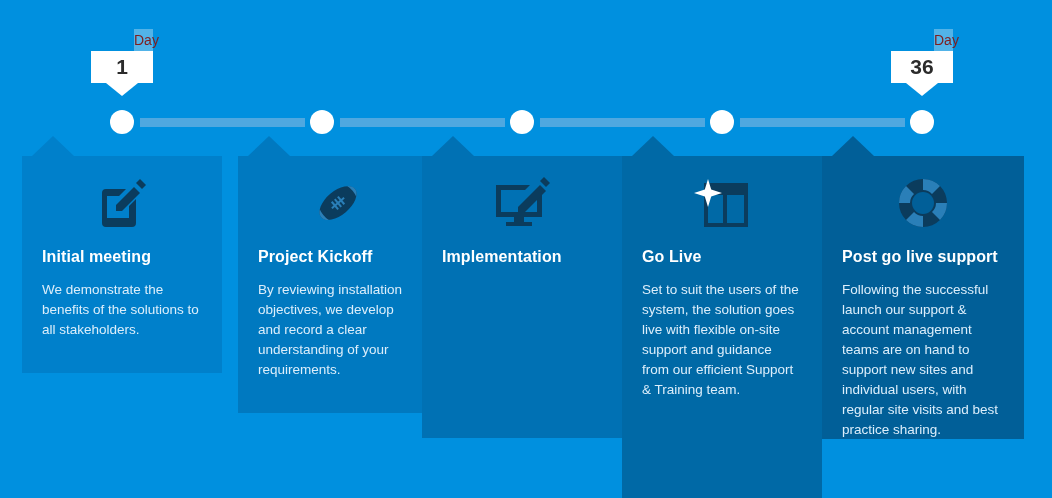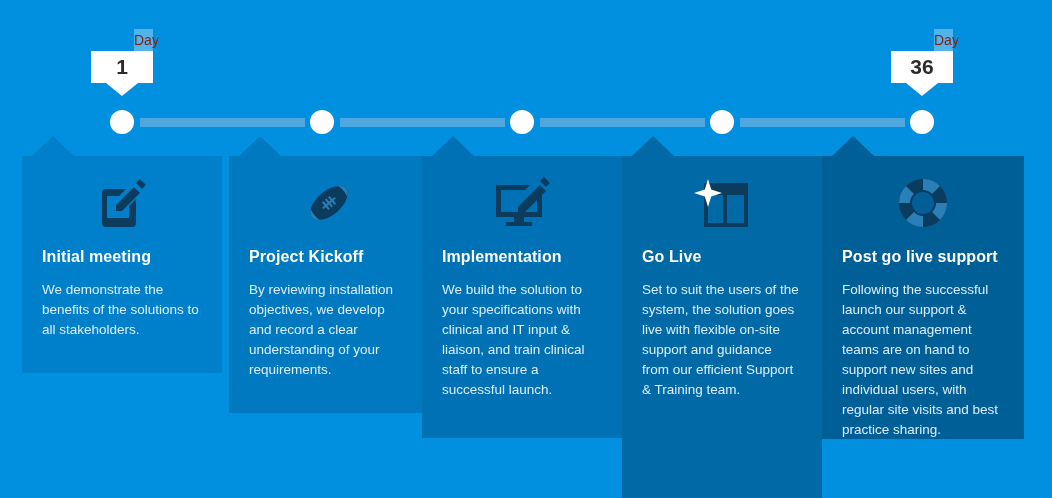--- a/index.html
+++ b/index.html
@@ -112,21 +112,21 @@
   }
   .card p {
     margin: 0;
     font-size: 13.5px;
     line-height: 20px;
     color: #dceefb;
   }
 
   
   #card-0 { left: 22px;  }
-  #card-1 { left: 229px; }
+  #card-1 { left: 238px; }
   #card-2 { left: 422px; }
   #card-3 { left: 622px; }
   #card-4 { left: 822px; width: 202px; }
 
   #card-0 .notch { border-bottom: 20px solid #0080cb; }
   #card-1 .notch { border-bottom: 20px solid #0079c0; }
   #card-2 .notch { border-bottom: 20px solid #0071b4; }
   #card-3 .notch { border-bottom: 20px solid #0069a6; }
   #card-4 .notch { border-bottom: 20px solid #015f98; }
 
@@ -208,21 +208,20 @@
       <div class="icon-wrap">
         <svg width="60" height="56" viewBox="0 0 60 56">
           <path d="M4 10 h34 l-5 5 H9 v22 h36 V23 l5-5 v24 H4 z" fill="#0b3c5d"></path>
           <rect x="22" y="42" width="10" height="7" fill="#0b3c5d"></rect>
           <rect x="14" y="47" width="26" height="4" fill="#0b3c5d"></rect>
           <path d="M26 32 l22-22 l6 6 l-22 22 h-6 z" fill="#0b3c5d"></path>
           <path d="M48 6 l6 6 l4-4 l-6-6 z" fill="#0b3c5d"></path>
         </svg>
       </div>
       <h3>Implementation</h3>
-      <p>We build the solution to your specifications with clinical and IT input &amp; liaison, and train clinical staff to ensure a successful launch.</p>
     </div>
   </div>
 
   <div class="card" id="card-3">
     <div class="notch"></div>
     <div class="body">
       <div class="icon-wrap">
         <svg width="60" height="56" viewBox="0 0 60 56">
           <rect x="14" y="10" width="40" height="40" fill="none" stroke="#0b3c5d" stroke-width="4"></rect>
           <rect x="14" y="10" width="40" height="10" fill="#0b3c5d"></rect>

